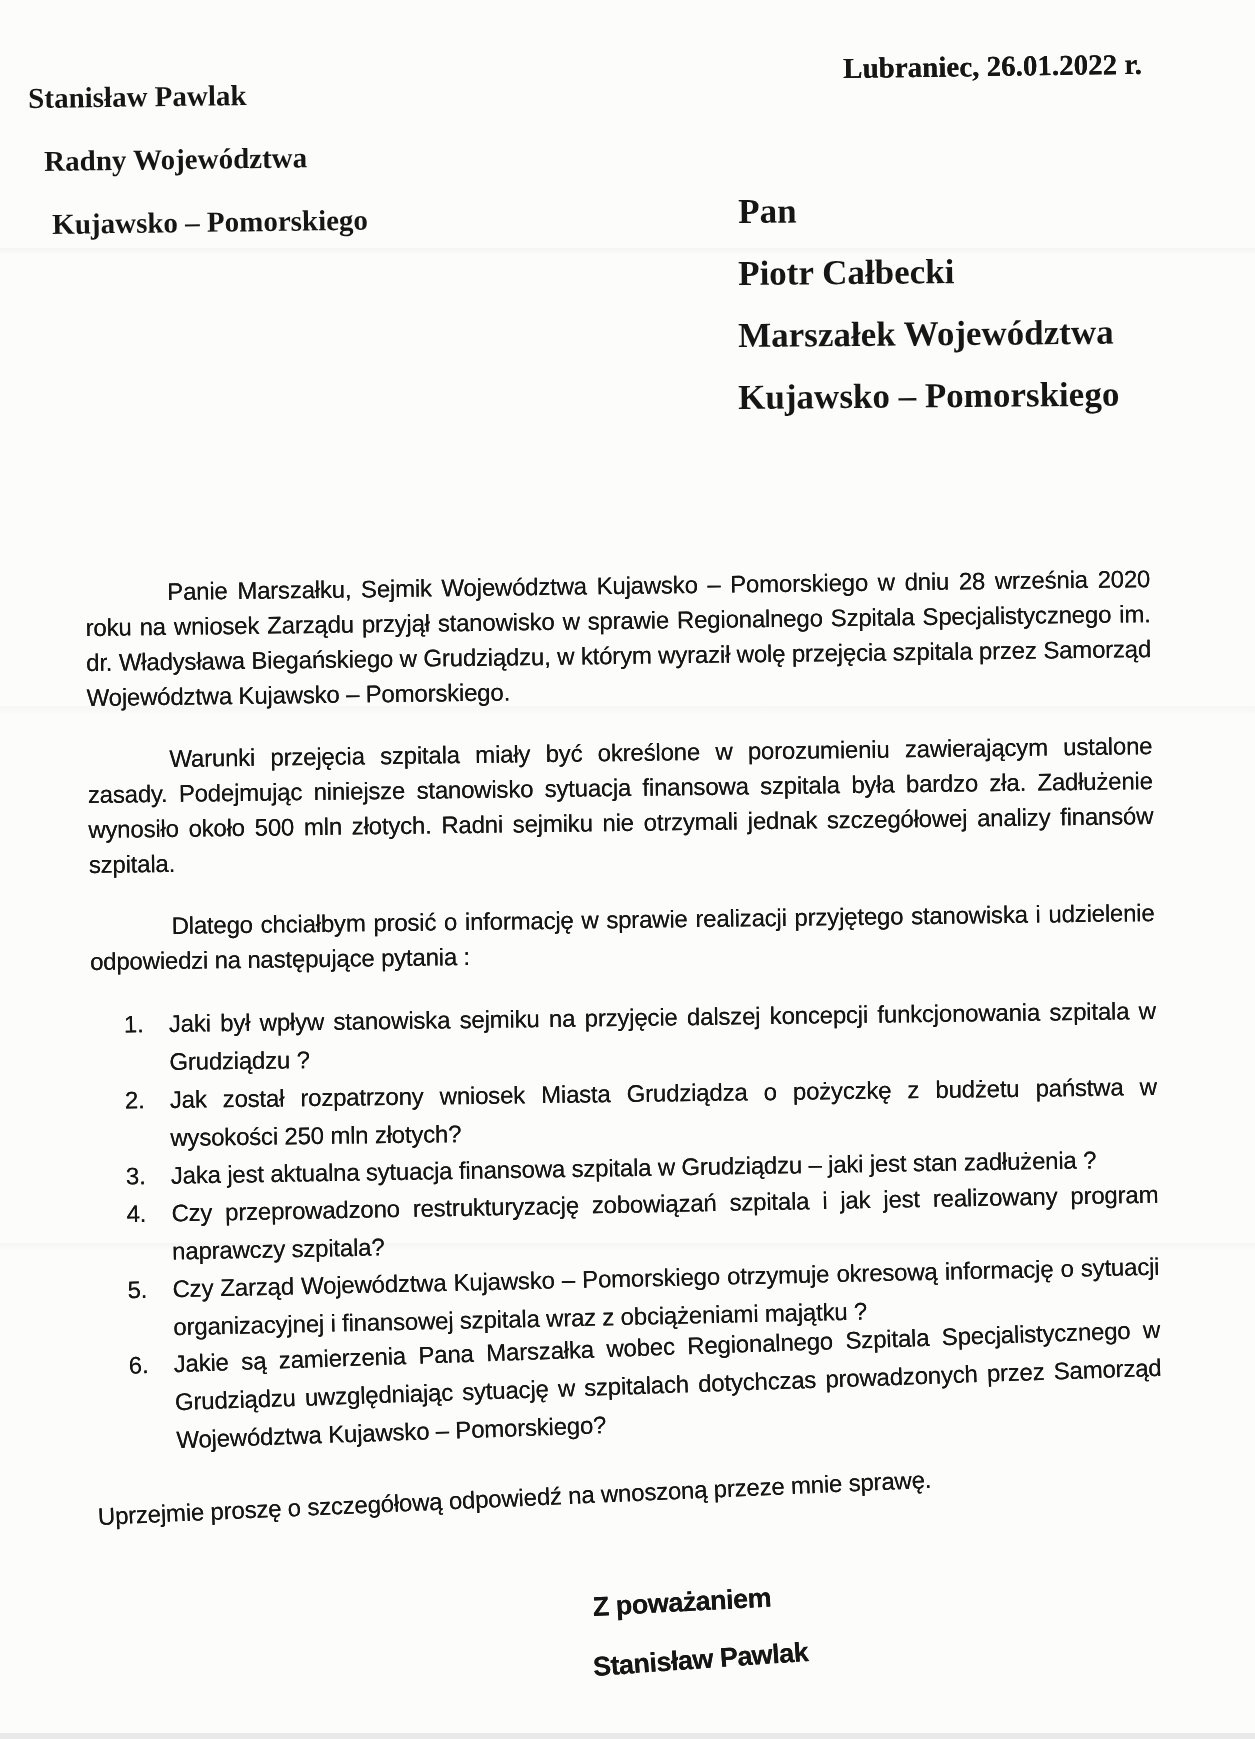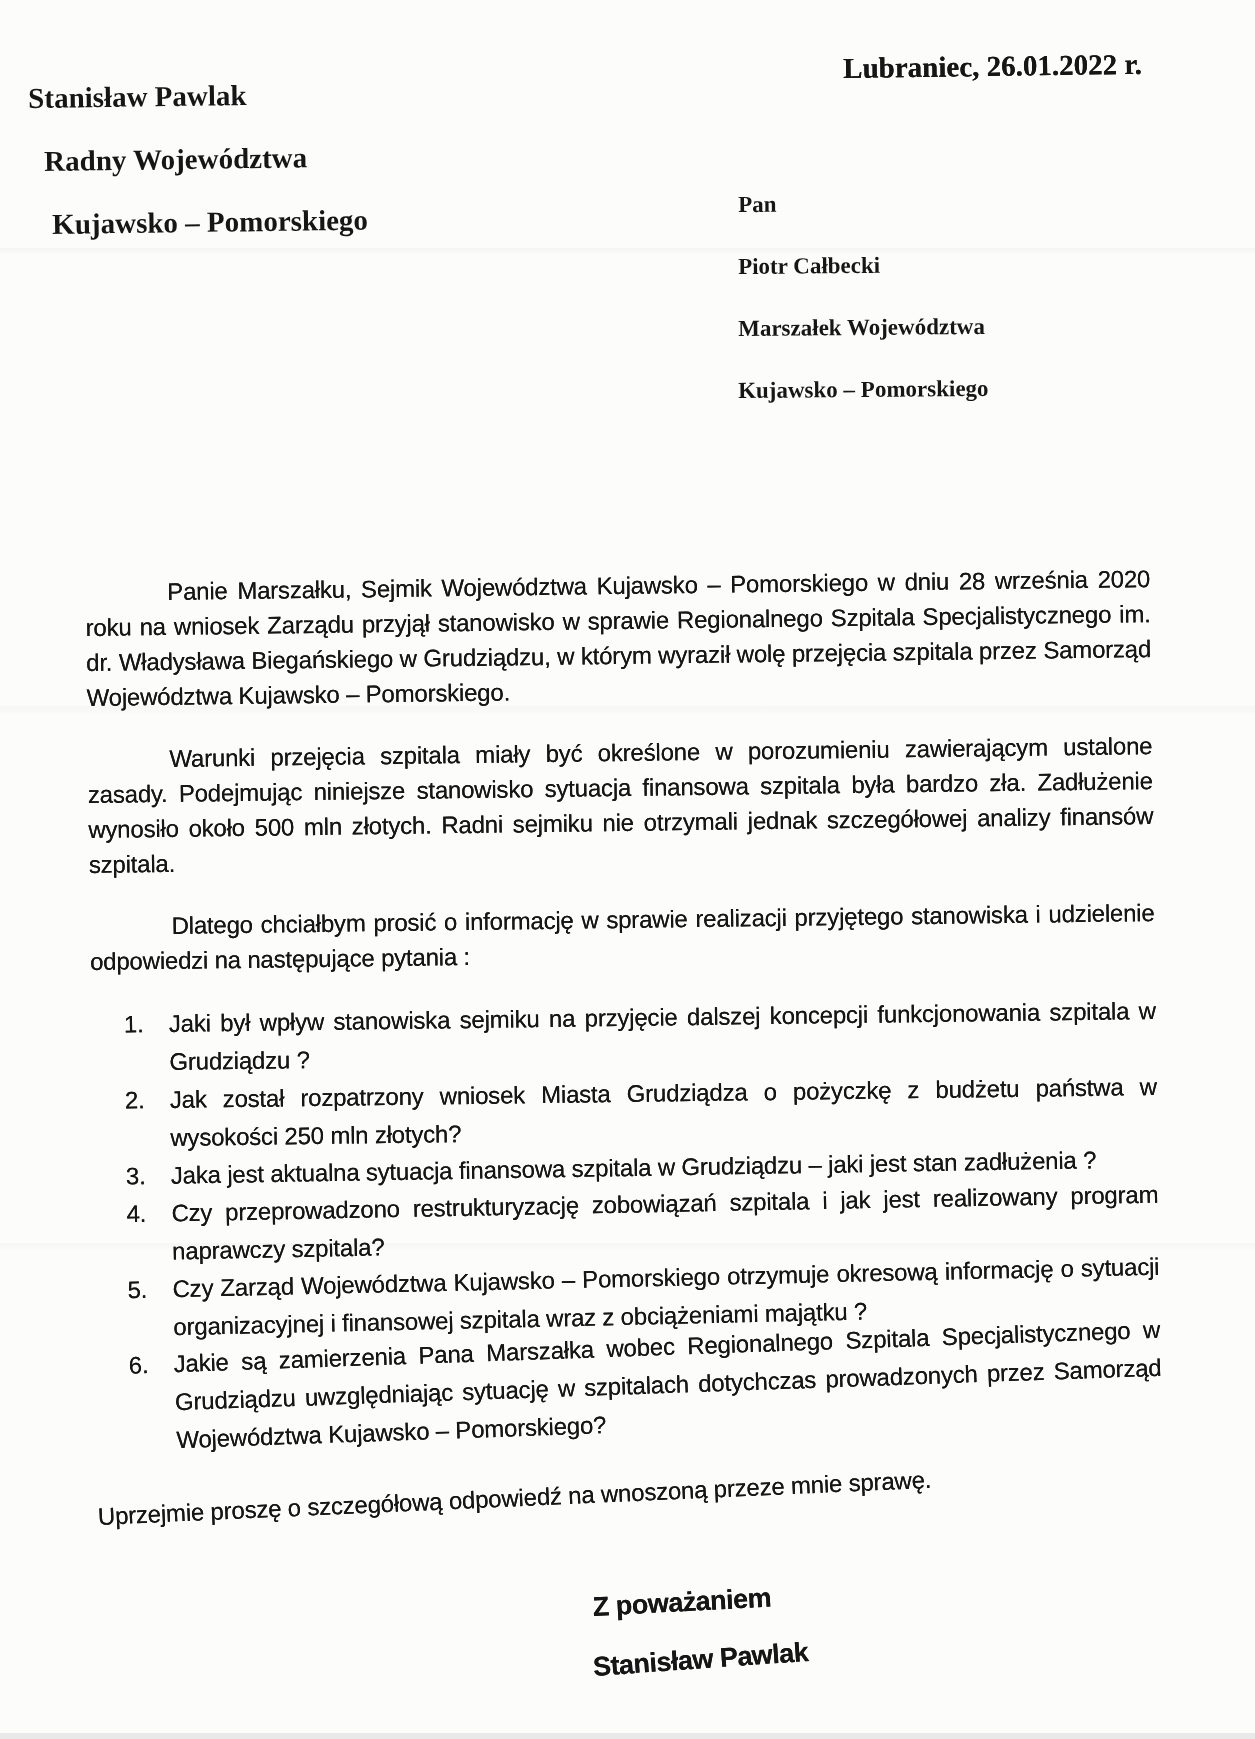--- a/index.html
+++ b/index.html
@@ -32,21 +32,21 @@
     font-family:"Liberation Serif", serif;
     font-size:29px;font-weight:700;
   }
   .sender .hline{height:63px;white-space:nowrap;transform:rotate(-0.8deg);transform-origin:left top;}
   .sender .hline:nth-child(2){margin-left:16px;}
   .sender .hline:nth-child(3){margin-left:24px;}
 
   .recipient{
     position:absolute;left:738px;top:192px;
     font-family:"Liberation Serif", serif;
-    font-size:23px;font-weight:700;
+    font-size:35px;font-weight:700;
   }
   .recipient .hline{height:62px;white-space:nowrap;transform:rotate(-0.5deg);transform-origin:left top;}
 
   
   .body-block{
     position:absolute;left:85px;top:575px;width:1065px;
     font-size:24px;letter-spacing:-0.2px;
     transform:rotate(-0.75deg);transform-origin:left top;
     text-shadow:0 0 .5px currentColor;
   }

